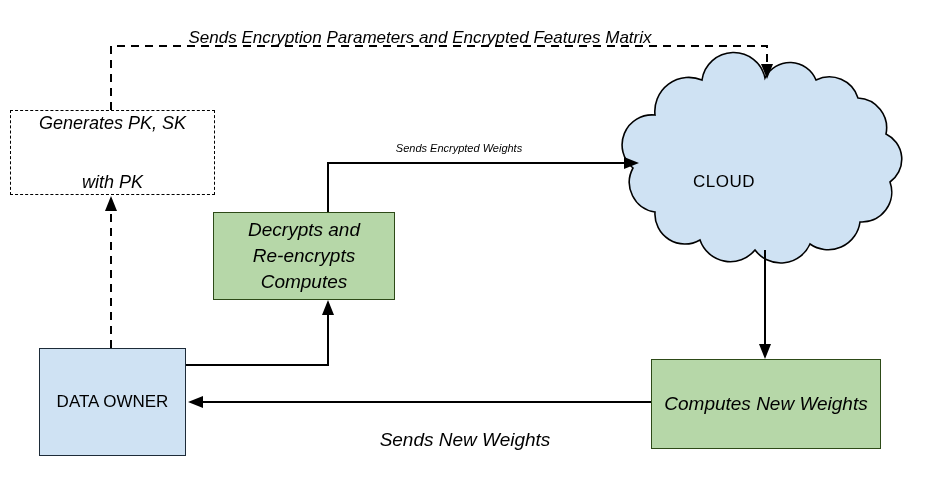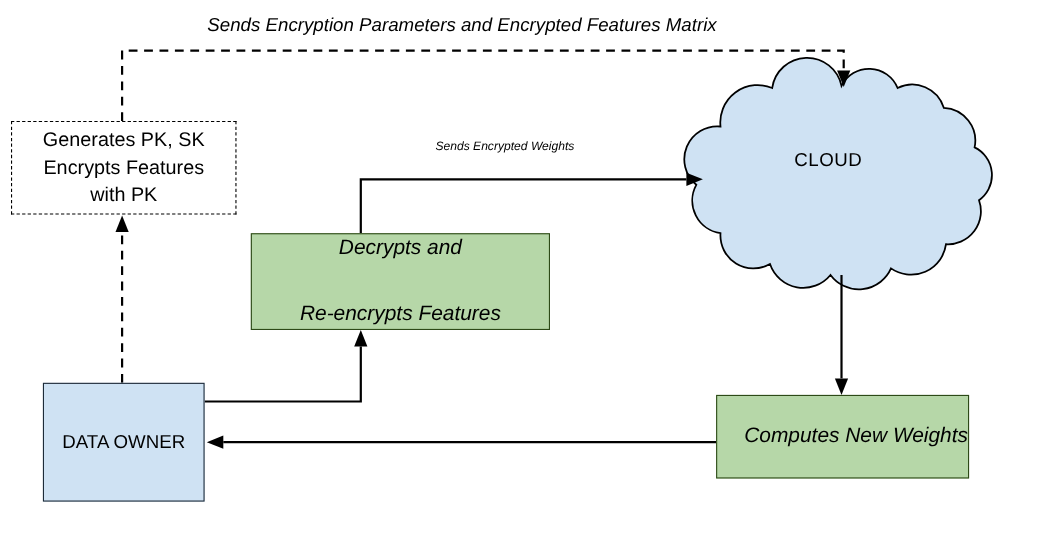--- a/index.html
+++ b/index.html
@@ -15,26 +15,26 @@
   .edge.dashed{stroke-dasharray:8 6;}
   .arrowhead{fill:var(--line-color,#000);stroke:none;}
   .cloud{fill:var(--node-blue,#cfe2f3);stroke:var(--line-color,#000);stroke-width:1.6;}
   .box{
     position:absolute;
     display:flex;flex-direction:column;align-items:center;justify-content:center;
     text-align:center;box-sizing:border-box;
   }
   .box.blue{background:var(--node-blue,#cfe2f3);border:1.8px solid var(--border-blue,#1d2b38);font-size:17px;}
   .box.green{background:var(--node-green,#b6d7a8);border:1.8px solid var(--border-green,#2d4a17);font-style:italic;font-size:19px;line-height:26px;}
-  .box.dashedbox{background:#fff;border:1.8px dashed var(--line-color,#000);font-size:18px;line-height:25px;}
+  .box.dashedbox{background:#fff;border:1.8px dashed var(--line-color,#000);font-style:italic;font-size:18px;line-height:25px;gap:34px;}
   .edge-label{
-    position:absolute;text-align:center;font-style:italic;white-space:nowrap;
+    position:absolute;text-align:center;font-style:italic;white-space:nowrap;margin-top:15px;
   }
   .cloud-label{
-    position:absolute;text-align:center;font-size:17px;line-height:21px;letter-spacing:0.5px;
+    position:absolute;font-size:17px;line-height:21px;letter-spacing:0.5px;margin-top:36px;
   }
 </style>
 </head>
 <body>
 
 <div class="stage">
 
   <svg width="948" height="486" viewBox="0 0 948 486">
 
     <path class="cloud" d="M 655 115
@@ -66,39 +66,39 @@
 
     <path class="edge" d="M 765 250 L 765 344"></path>
     <polygon class="arrowhead" points="765,359 759,344 771,344"></polygon>
 
     <path class="edge" d="M 651 402 L 203 402"></path>
     <polygon class="arrowhead" points="188,402 203,396 203,408"></polygon>
   </svg>
 
   <div class="box dashedbox" style="left:10px;top:110px;width:205px;height:85px;">
     <div>Generates PK, SK</div>
-    <div>Encrypts Features</div>
     <div>with PK</div>
   </div>
 
-  <div class="box green" style="left:228px;top:212px;width:272px;height:88px;justify-content:space-between;">
+  <div class="box green" style="left:213px;top:212px;width:182px;height:88px;">
     <div>Decrypts and</div>
-    <div>Re-encrypts Features</div>
+    <div>Re-encrypts Computes</div>
   </div>
 
   <div class="box blue" style="left:39px;top:348px;width:147px;height:108px;">
     <div>DATA OWNER</div>
   </div>
 
-  <div class="box green" style="left:651px;top:359px;width:230px;height:76px;align-items:flex-end;">
+  <div class="box green" style="left:651px;top:359px;width:230px;height:90px;">
     <div>Computes New Weights</div>
   </div>
 
   <div class="cloud-label" style="left:693px;top:135px;width:120px;">
     <div>CLOUD</div>
   </div>
 
   <div class="edge-label" style="left:70px;top:13px;width:700px;font-size:17px;">Sends Encryption Parameters and Encrypted Features Matrix</div>
 
   <div class="edge-label" style="left:309px;top:127px;width:300px;font-size:11px;">Sends Encrypted Weights</div>
 
+  <div class="edge-label" style="left:315px;top:414px;width:300px;font-size:19px;">Sends New Weights</div>
 
 </div>
 
 </body></html>

